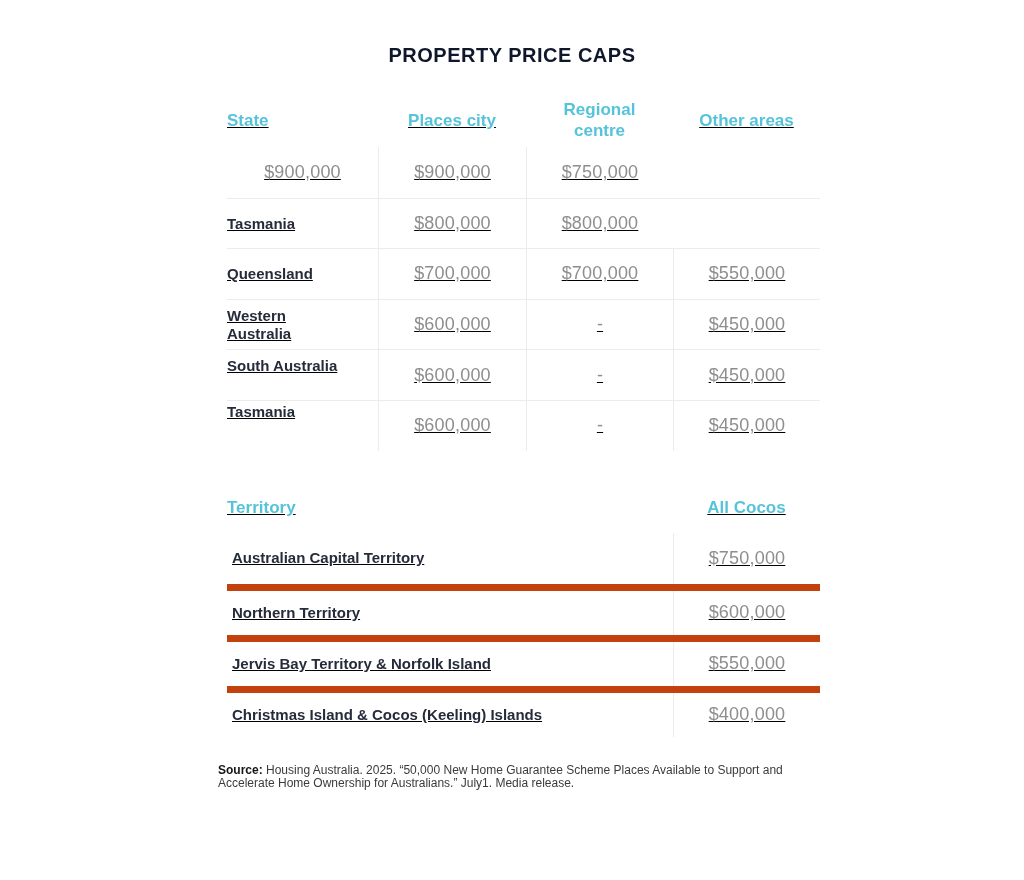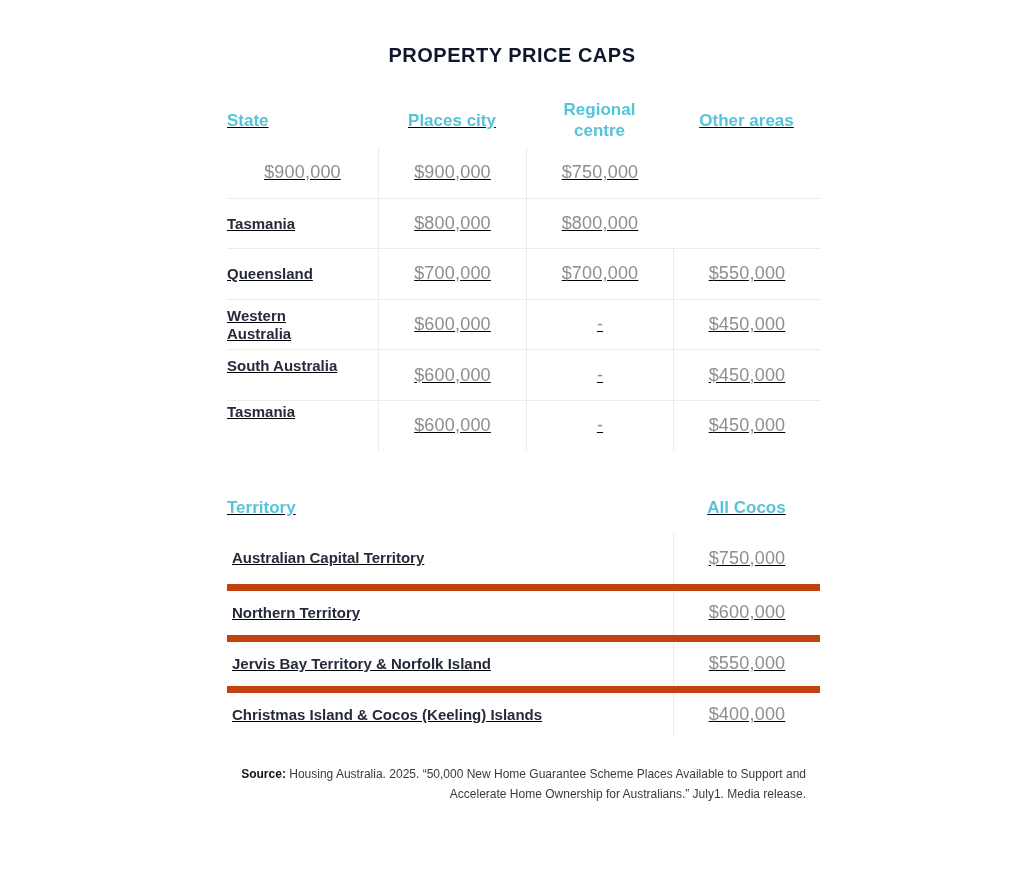--- a/index.html
+++ b/index.html
@@ -96,23 +96,23 @@
 
   
   .source-note {
     margin-top: 27px;
     width: 1024px;
     display: flex;
     justify-content: center;
   }
   .source-inner {
     max-width: 588px;
-    text-align: right;
+    text-align: left;
     font-size: 12px;
-    line-height: 20px;
+    line-height: 13px;
     color: #3b3b3b;
   }
   .source-inner b { color: #151515; font-weight: 700; }
 </style>
 </head>
 <body>
 
 <h1 class="page-title">PROPERTY PRICE CAPS</h1>
 
 <div class="container">

